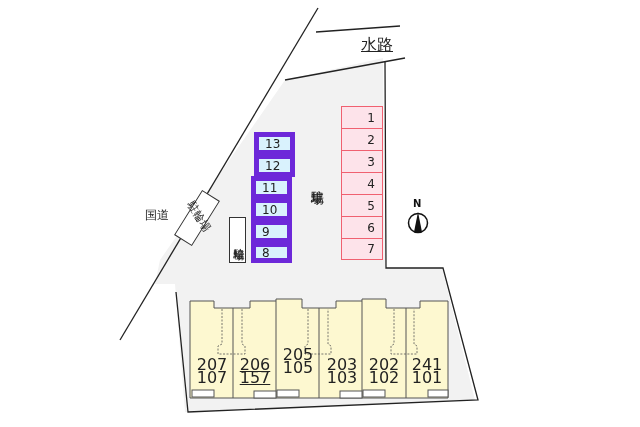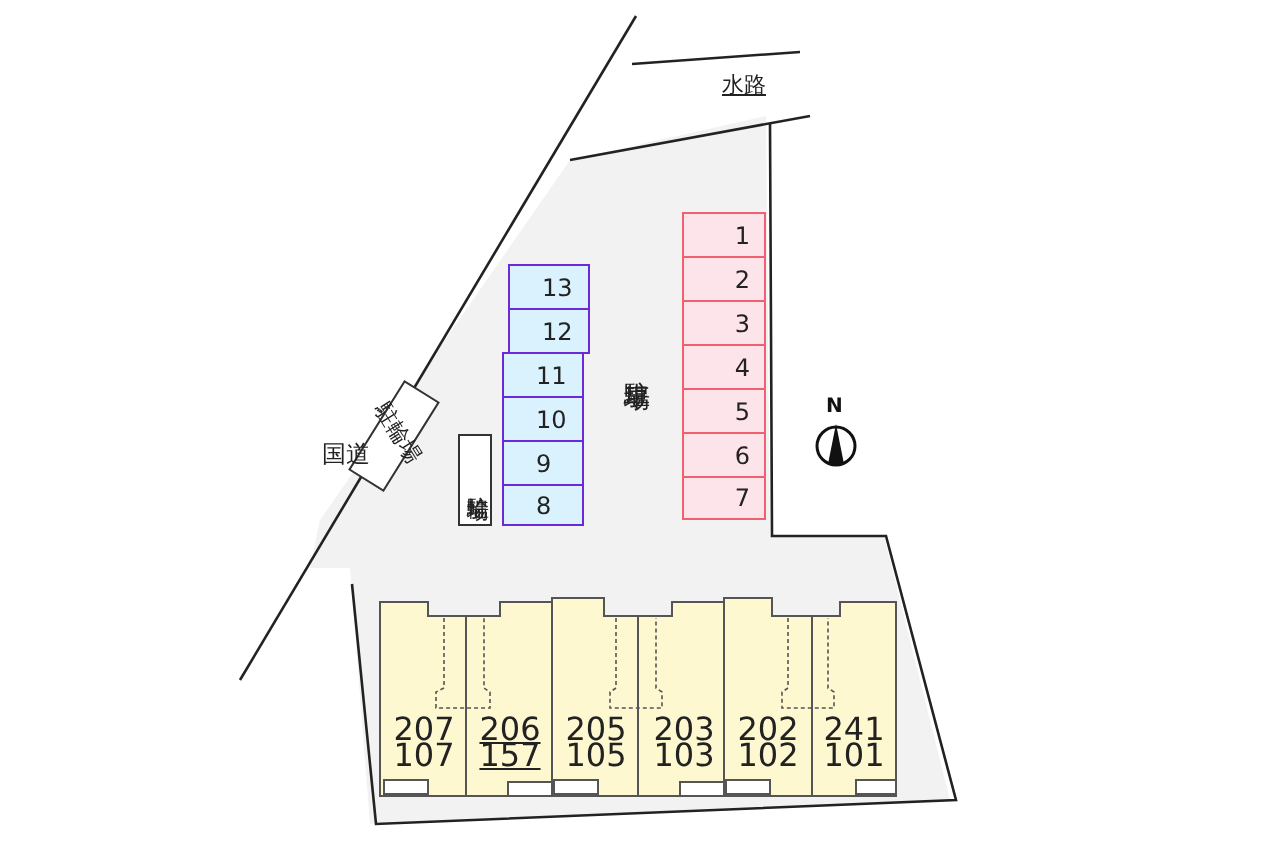--- a/index.html
+++ b/index.html
@@ -3,21 +3,21 @@
   <meta charset="utf-8">
   <style>
     html, body { margin: 0; padding: 0; background: #ffffff; }
     body { width: 640px; height: 427px; overflow: hidden; font-family: "DejaVu Sans", sans-serif; }
     #stage { position: absolute; left: 0; top: 0; width: 640px; height: 427px; }
     svg { position: absolute; left: 0; top: 0; }
     .lbl { position: absolute; font-size: 12px; color: #222; line-height: 1; }
     .vert { writing-mode: vertical-rl; text-orientation: upright; letter-spacing: 1px; }
     .space { position: absolute; box-sizing: border-box; font-size: 12px; color: #222; display: flex; align-items: center; }
     .space.red { background: #fde3ea; border: 1px solid #f06070; justify-content: flex-end; padding-right: 7px; }
-    .space.blue { background: #d9f2fd; border: 1px solid #6d28d9; justify-content: flex-start; padding-left: 16px; }
+    .space.blue { background: #d9f2fd; border: 5px solid #6d28d9; justify-content: flex-start; padding-left: 6px; }
     .bike-box { position: absolute; box-sizing: border-box; border: 1px solid #333; background: #fff; font-size: 11px; color: #222; display: flex; align-items: center; justify-content: center; }
     .unit-label { position: absolute; text-align: center; font-size: 16px; color: #222; line-height: 13px; width: 40px; }
     .north { position: absolute; }
   </style>
 </head>
 <body>
 
 <div id="stage">
 
   <svg width="640" height="427" viewBox="0 0 640 427">
@@ -53,22 +53,22 @@
         <rect x="192" y="390" width="22" height="7"></rect>
         <rect x="254" y="391" width="22" height="7"></rect>
         <rect x="277" y="390" width="22" height="7"></rect>
         <rect x="340" y="391" width="22" height="7"></rect>
         <rect x="363" y="390" width="22" height="7"></rect>
         <rect x="428" y="390" width="20" height="7"></rect>
       </g>
     </g>
   </svg>
 
-  <div class="lbl" style="left:361px; top:37px; font-size:11px;text-decoration:underline;">水路</div>
-  <div class="lbl" style="left:145px; top:221px; font-size:12px;margin-left:16px;">国道</div>
+  <div class="lbl" style="left:361px; top:37px; font-size:16px;text-decoration:underline;">水路</div>
+  <div class="lbl" style="left:145px; top:209px; font-size:12px;">国道</div>
   <div class="lbl vert" style="left:311px; top:180px; font-size:13px;">駐車場</div>
   <div class="lbl" style="left:179px; top:211px; font-size:11px; transform: rotate(58deg); transform-origin: center; writing-mode: horizontal-tb; width:40px; text-align:center;">駐輪場</div>
   <div class="bike-box vert" style="left:229px; top:217px; width:17px; height:46px; font-size:11px;">駐輪場</div>
 
   <div>
     <div class="space red" style="left:341px; top:106px; width:42px; height:23px;">1</div>
     <div class="space red" style="left:341px; top:128px; width:42px; height:23px;">2</div>
     <div class="space red" style="left:341px; top:150px; width:42px; height:23px;">3</div>
     <div class="space red" style="left:341px; top:172px; width:42px; height:23px;">4</div>
     <div class="space red" style="left:341px; top:194px; width:42px; height:23px;">5</div>
@@ -95,21 +95,21 @@
 
   <div>
     <div class="unit-label" style="left:192px; top:358px;">
       <div>207</div>
       <div>107</div>
     </div>
     <div class="unit-label" style="left:235px; top:358px;text-decoration:underline;">
       <div>206</div>
       <div>157</div>
     </div>
-    <div class="unit-label" style="left:278px; top:358px;">
+    <div class="unit-label" style="left:278px; top:348px;">
       <div>205</div>
       <div>105</div>
     </div>
     <div class="unit-label" style="left:322px; top:358px;">
       <div>203</div>
       <div>103</div>
     </div>
     <div class="unit-label" style="left:364px; top:358px;">
       <div>202</div>
       <div>102</div>

